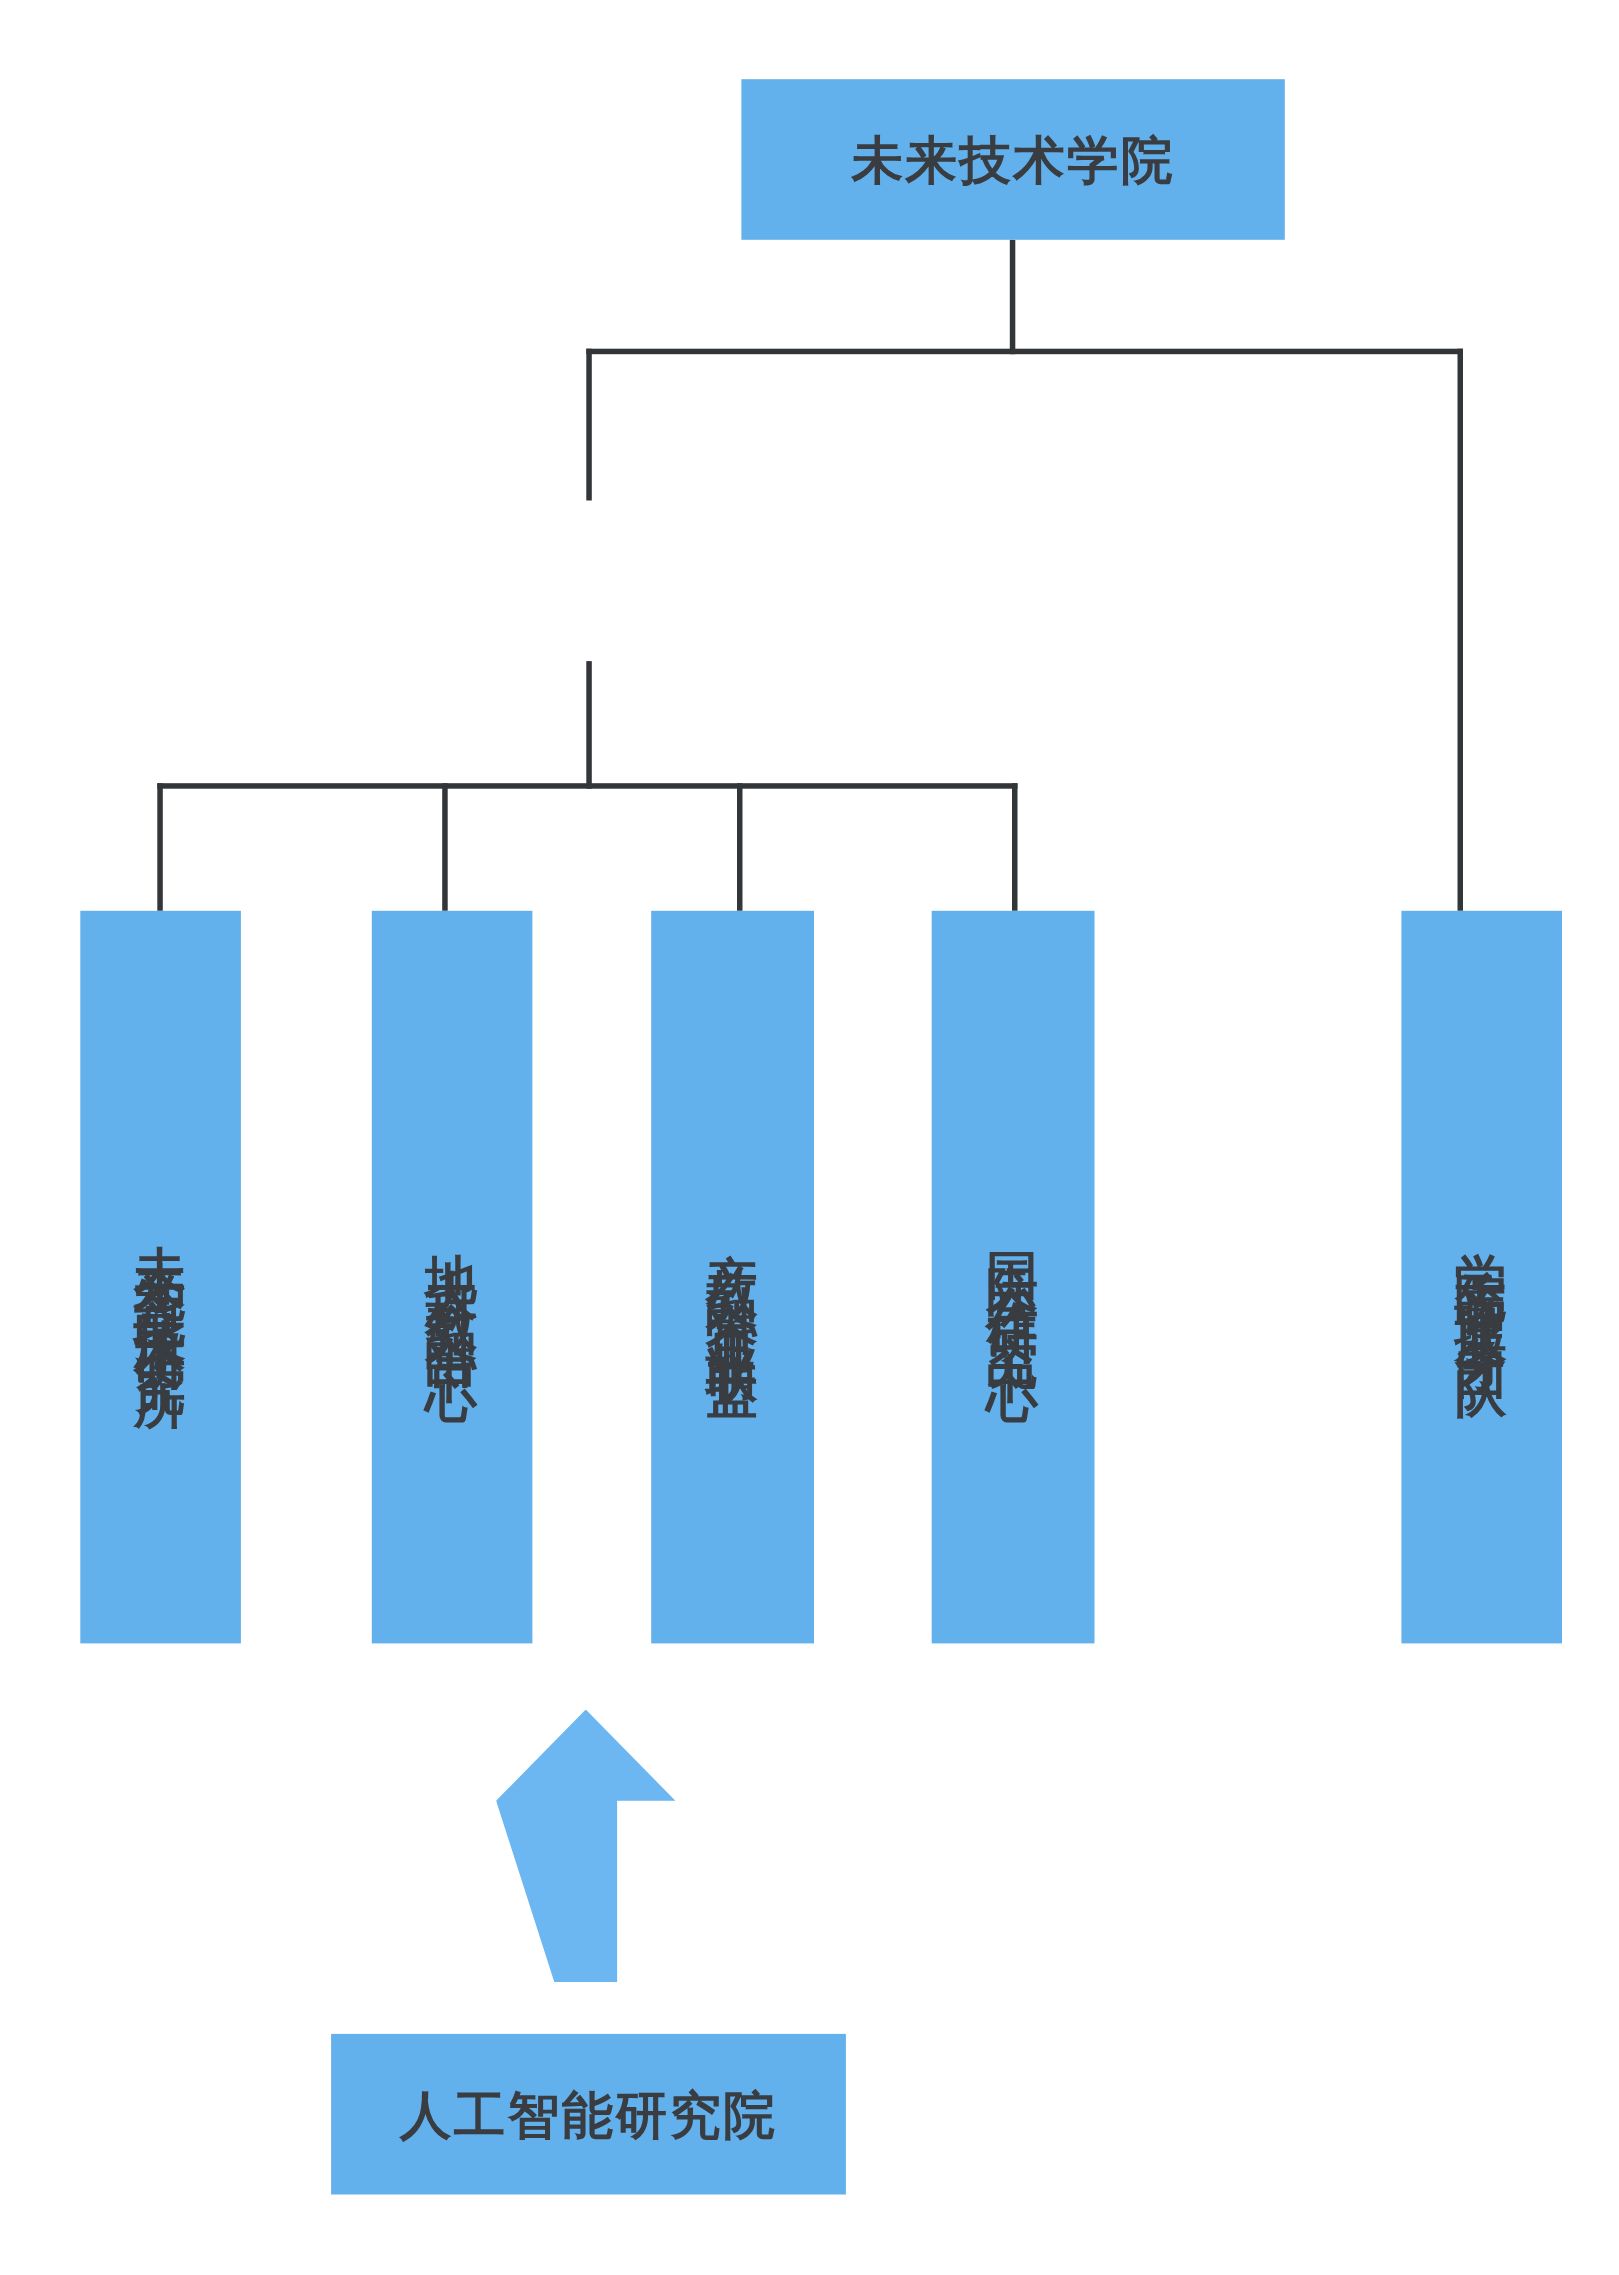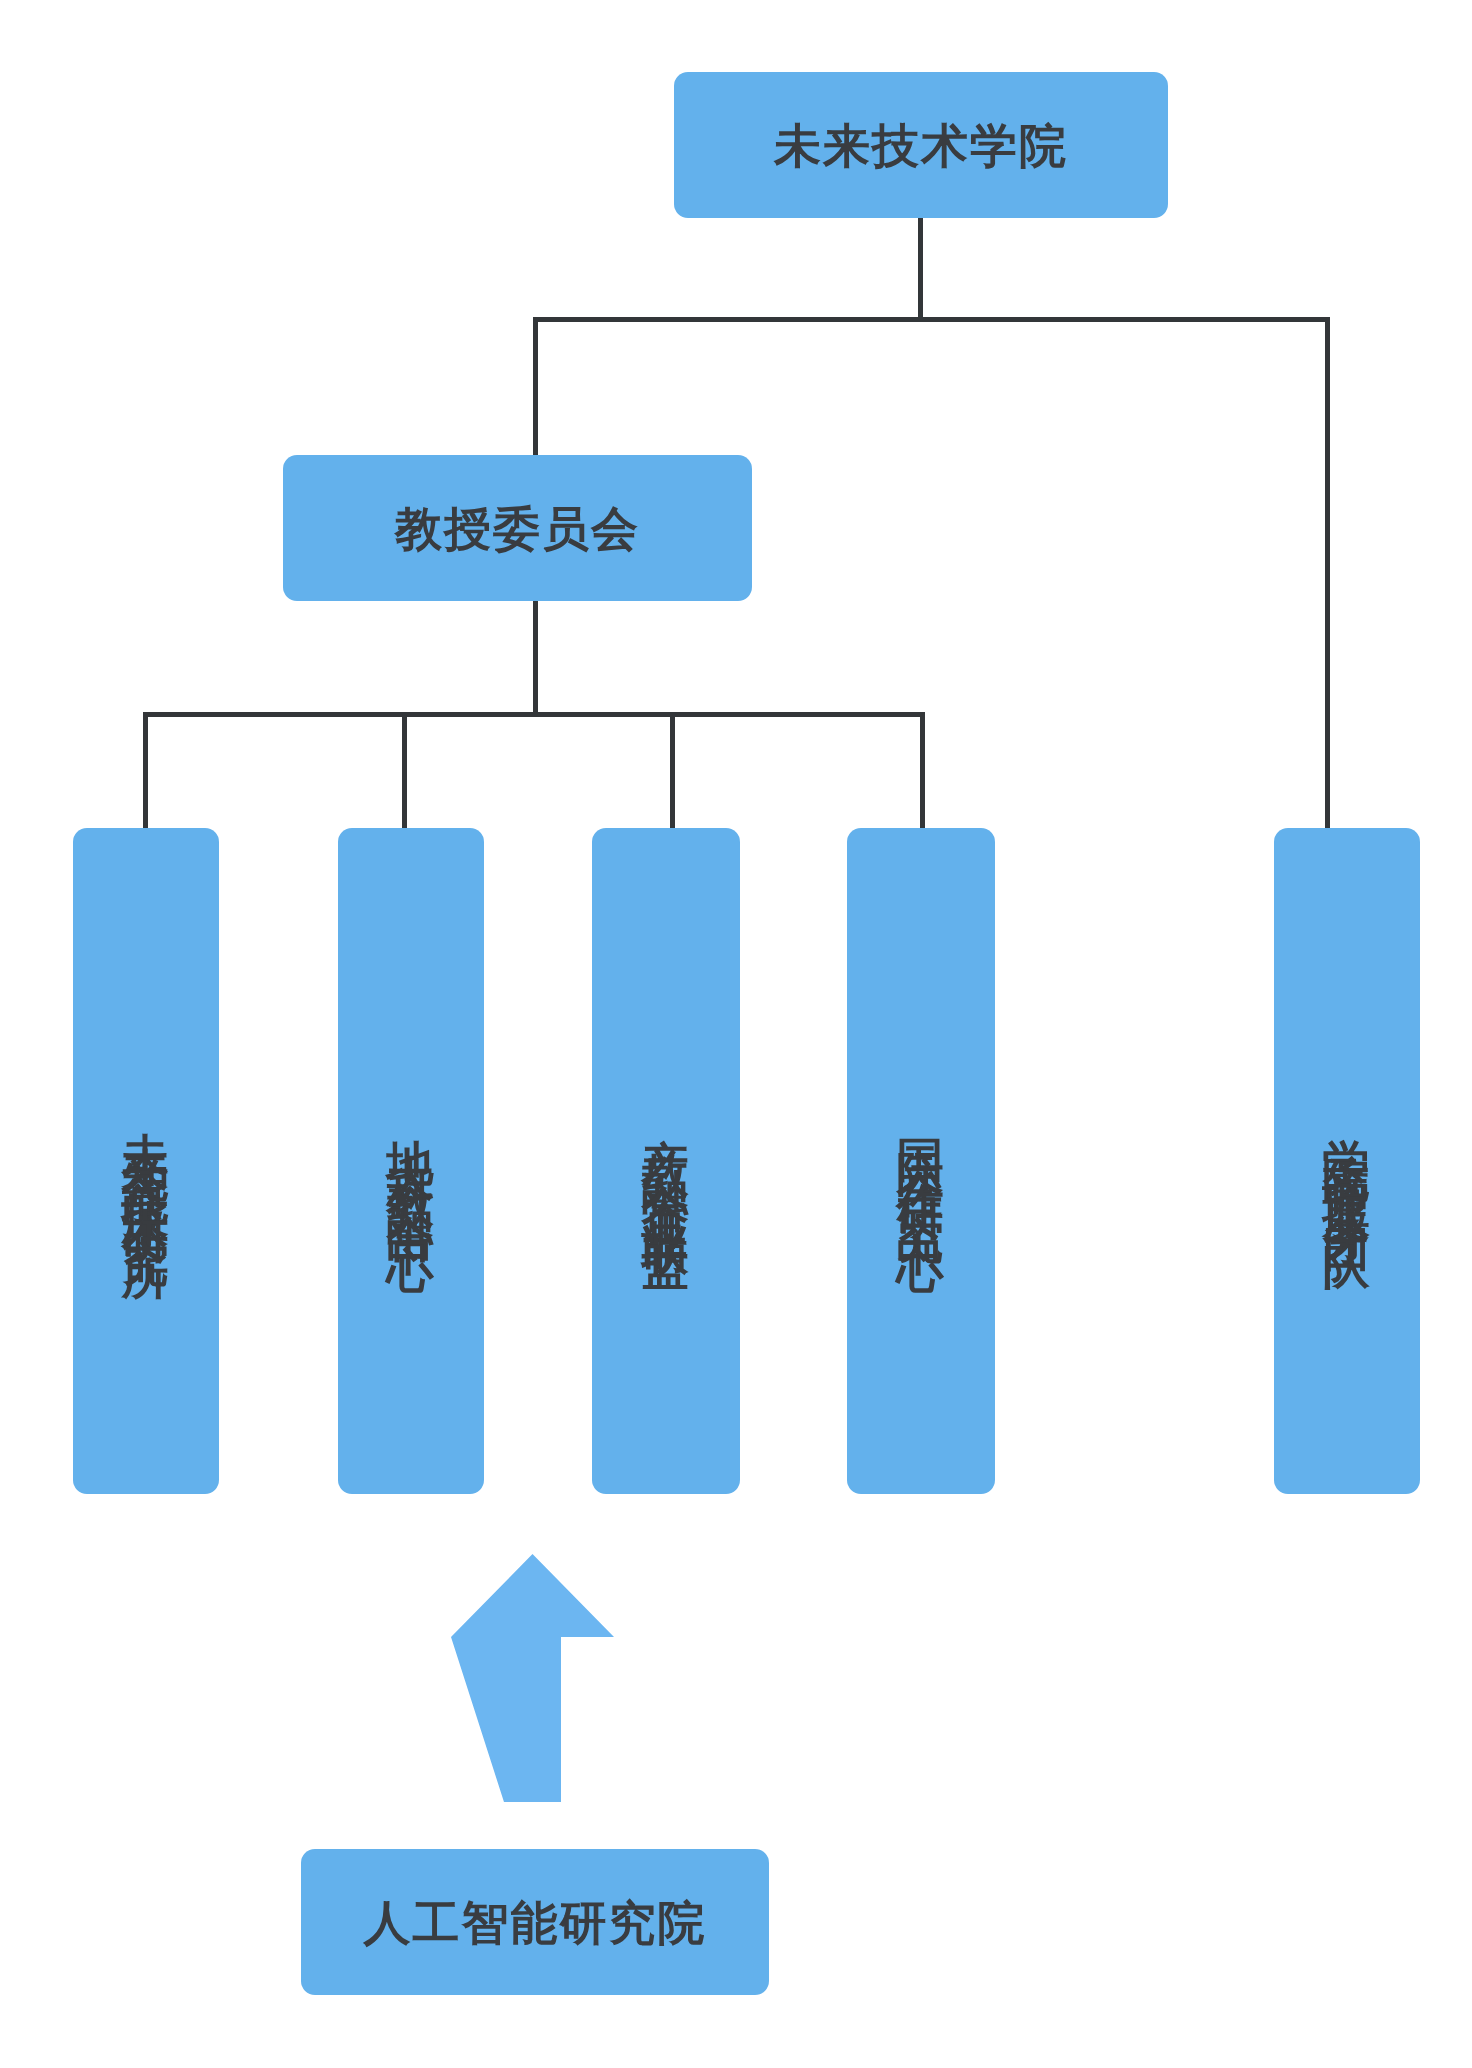--- a/index.html
+++ b/index.html
@@ -17,21 +17,20 @@
   }
   .node {
     position: absolute;
     background: #63B1EC;
     color: #393C40;
     font-weight: 700;
     display: flex;
     align-items: center;
     justify-content: center;
     text-align: center;
-    border-radius: 14px;
   }
   .node-h {
     font-size: 47px;
     letter-spacing: 2px;
     line-height: 1;
   }
   .node-v {
     font-size: 47px;
     line-height: 1;
   }
@@ -64,23 +63,20 @@
   <div class="line" style="left:143px; top:712px; width:782px; height:5px;"></div>
   <div class="line" style="left:143px; top:712px; width:5px; height:116px;"></div>
   <div class="line" style="left:402px; top:712px; width:5px; height:116px;"></div>
   <div class="line" style="left:670px; top:712px; width:5px; height:116px;"></div>
   <div class="line" style="left:920px; top:712px; width:5px; height:116px;"></div>
 
   <div class="node node-h" style="left:674px; top:72px; width:494px; height:146px;">
     <span>未来技术学院</span>
   </div>
 
-  <div class="node node-h" style="left:283px; top:455px; width:469px; height:146px;">
-    <span>教授委员会</span>
-  </div>
 
   <div class="node node-v" style="left:73px; top:828px; width:146px; height:666px;">
     <span class="vtext">未来智能技术研究所</span>
   </div>
 
   <div class="node node-v" style="left:338px; top:828px; width:146px; height:666px;">
     <span class="vtext">地大科教融合中心</span>
   </div>
 
   <div class="node node-v" style="left:592px; top:828px; width:148px; height:666px;">

